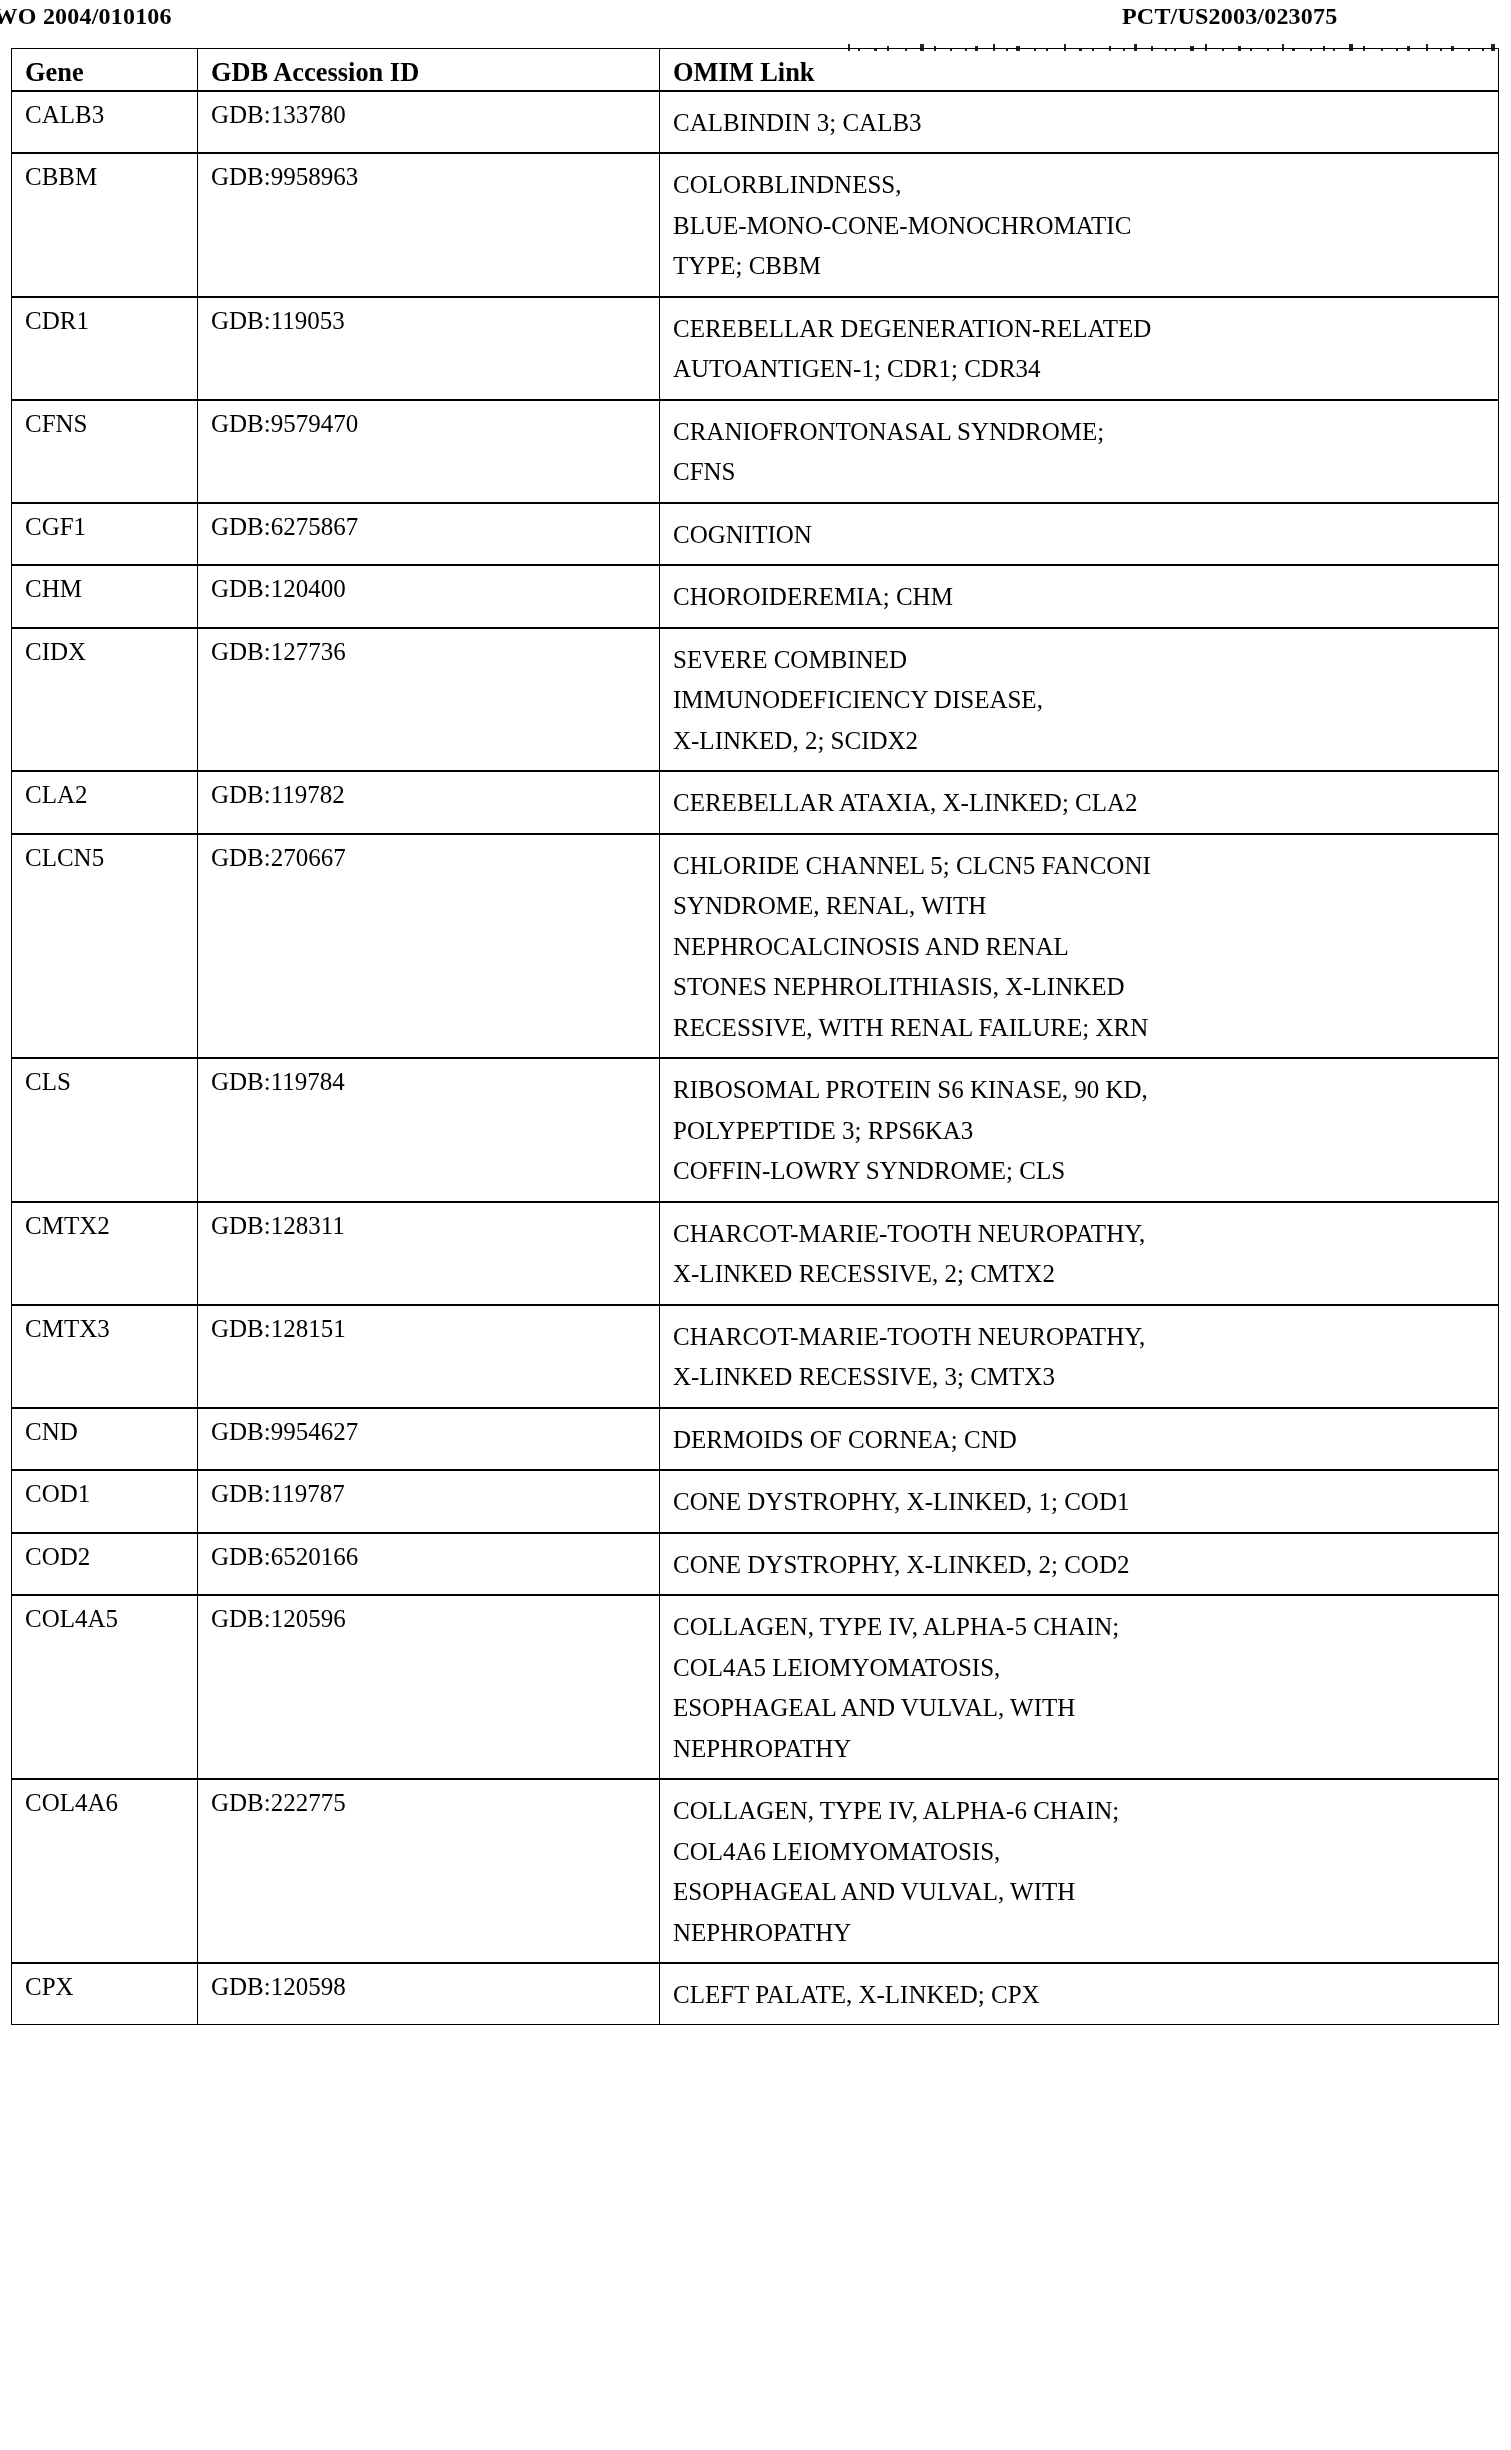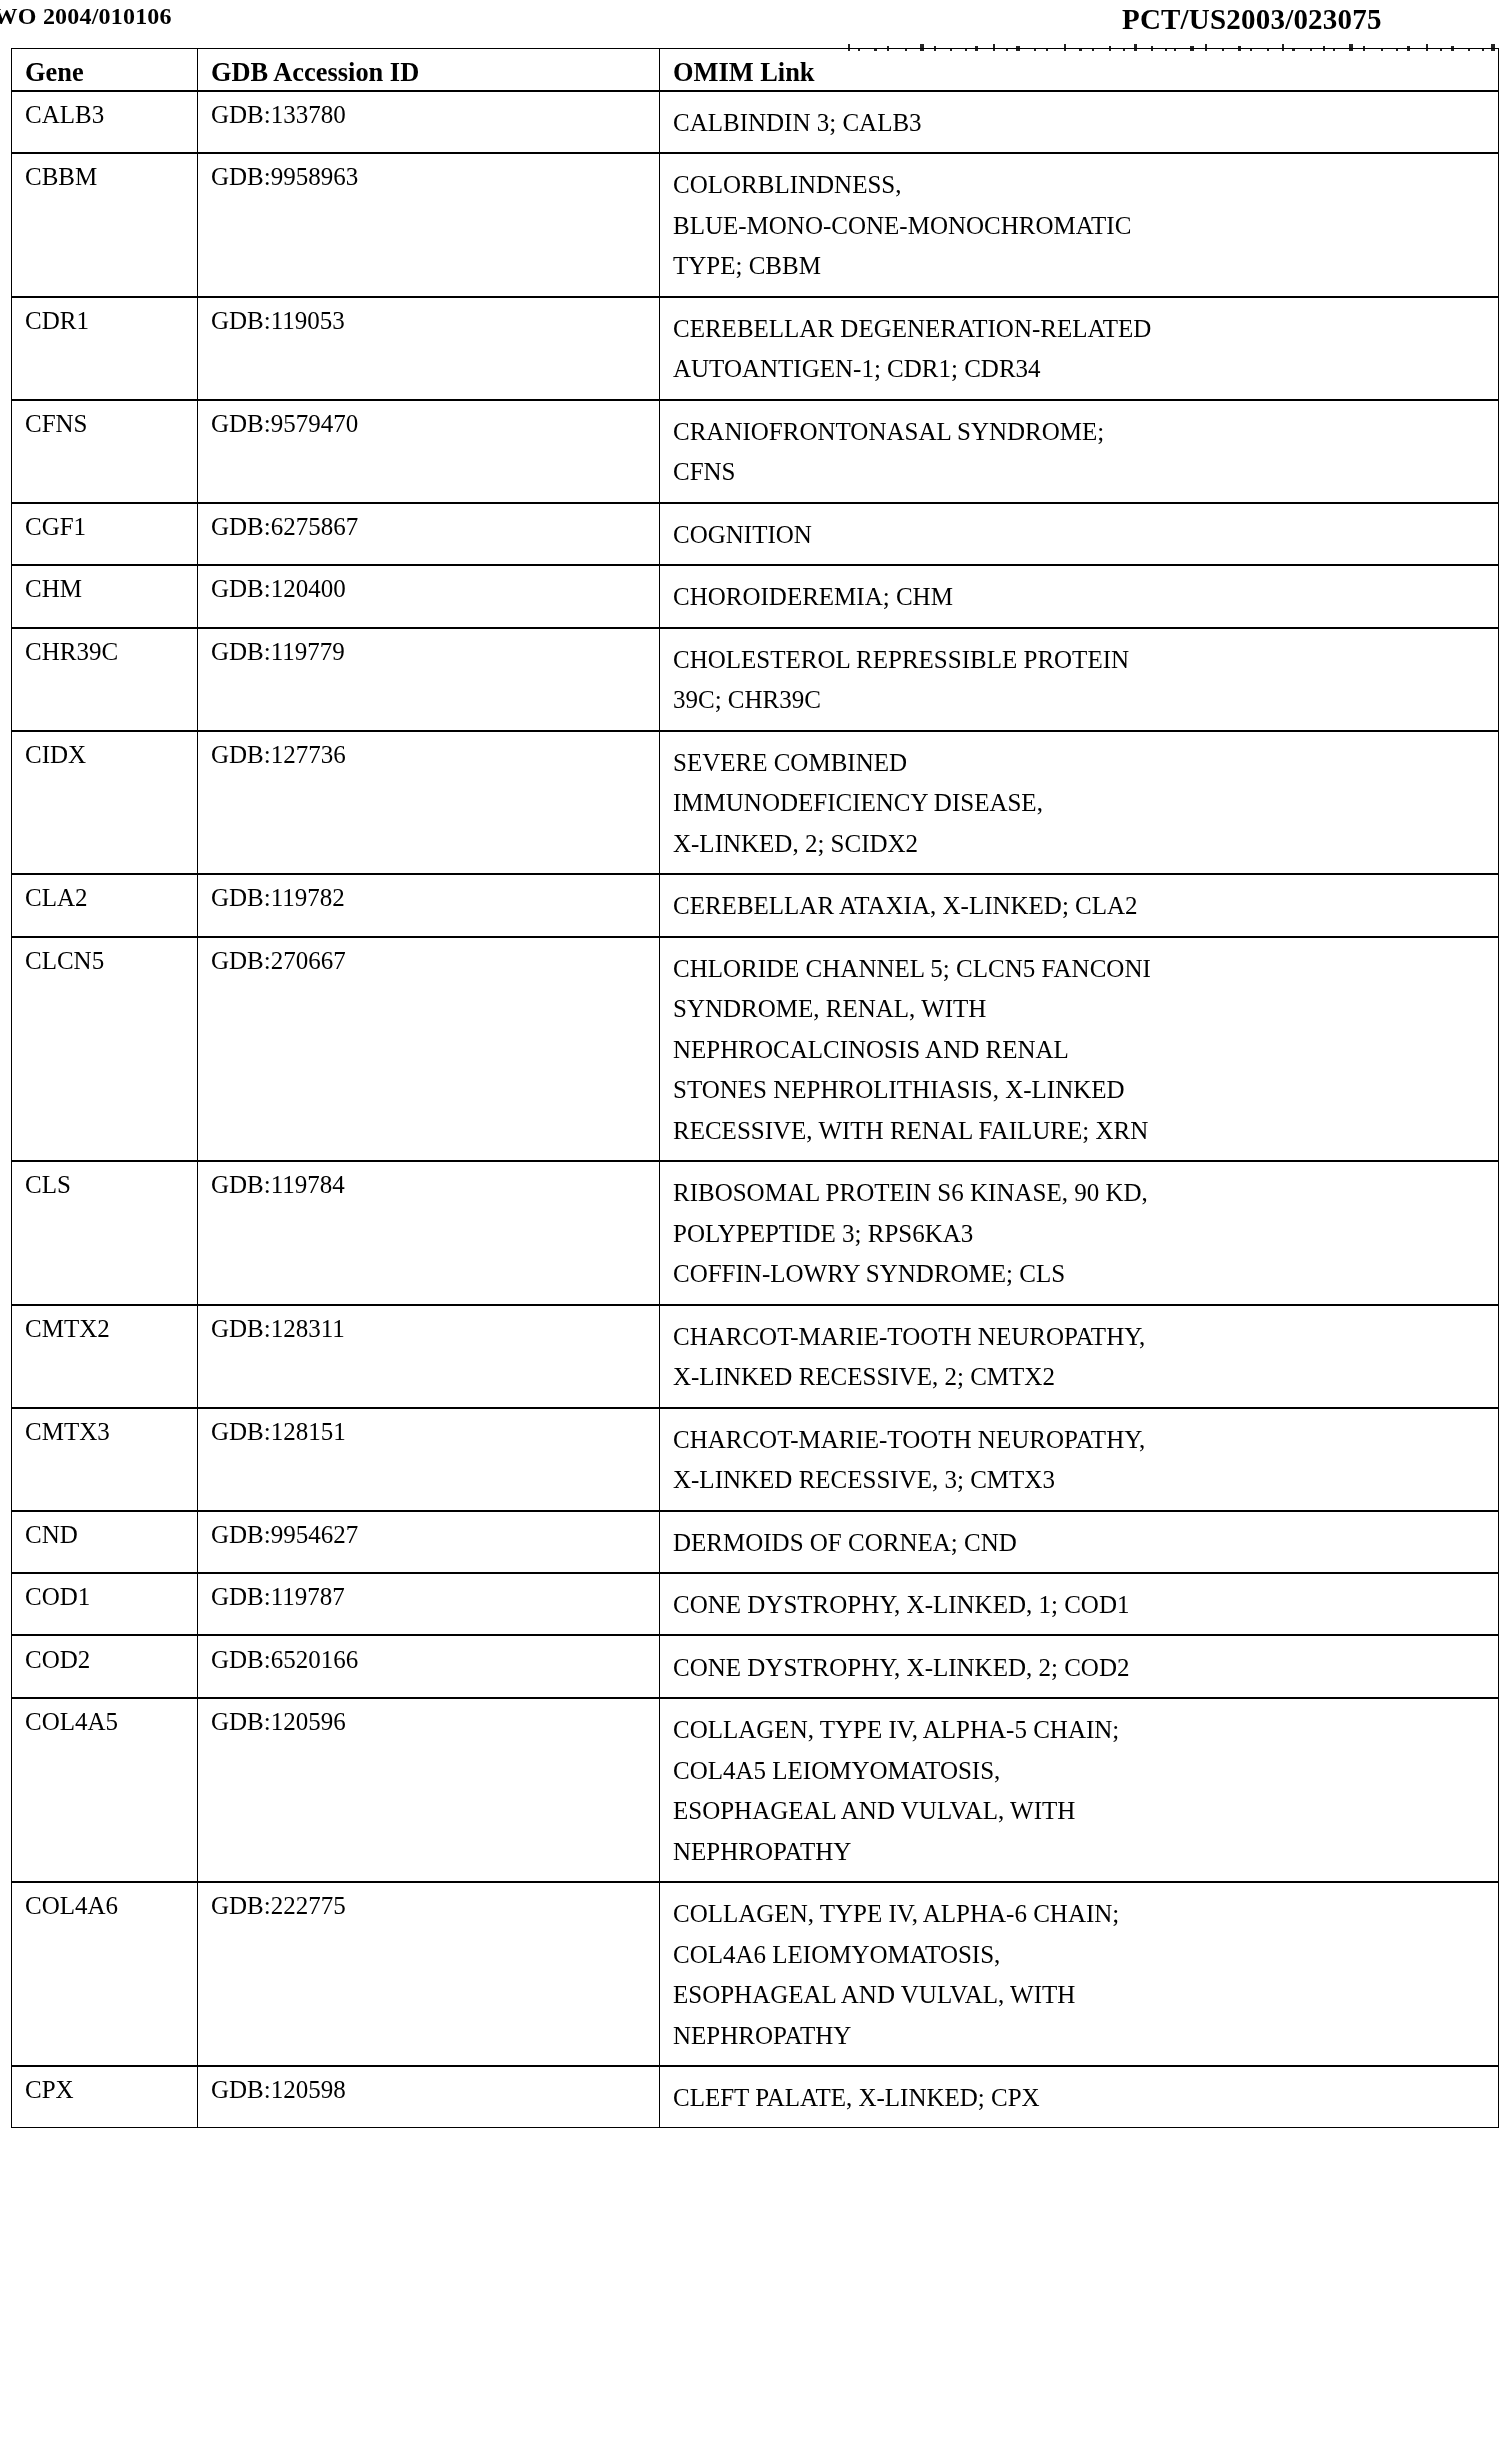--- a/index.html
+++ b/index.html
@@ -30,21 +30,21 @@
     top: 3.2px;
     font-size: 24px;
     font-weight: bold;
     letter-spacing: 0.2px;
     white-space: nowrap;
   }
   .hdr-right {
     position: absolute;
     left: 1122px;
     top: 3.2px;
-    font-size: 29px;
+    font-size: 24px;
     font-weight: bold;
     letter-spacing: 0.2px;
     white-space: nowrap;
   }
 
   
   .scan-noise {
     position: absolute;
     left: 848px;
     top: 40px;
@@ -212,28 +212,20 @@
         </td>
       </tr>
       <tr>
         <td class="nowrap">CHM</td>
         <td class="nowrap">GDB:120400</td>
         <td class="cell-lines">
           <span>CHOROIDEREMIA; CHM</span>
         </td>
       </tr>
       <tr>
-        <td class="nowrap">CHR39C</td>
-        <td class="nowrap">GDB:119779</td>
-        <td class="cell-lines">
-          <span>CHOLESTEROL REPRESSIBLE PROTEIN</span>
-          <span>39C; CHR39C</span>
-        </td>
-      </tr>
-      <tr>
         <td class="nowrap">CIDX</td>
         <td class="nowrap">GDB:127736</td>
         <td class="cell-lines">
           <span>SEVERE COMBINED</span>
           <span>IMMUNODEFICIENCY DISEASE,</span>
           <span>X-LINKED, 2; SCIDX2</span>
         </td>
       </tr>
       <tr>
         <td class="nowrap">CLA2</td>

